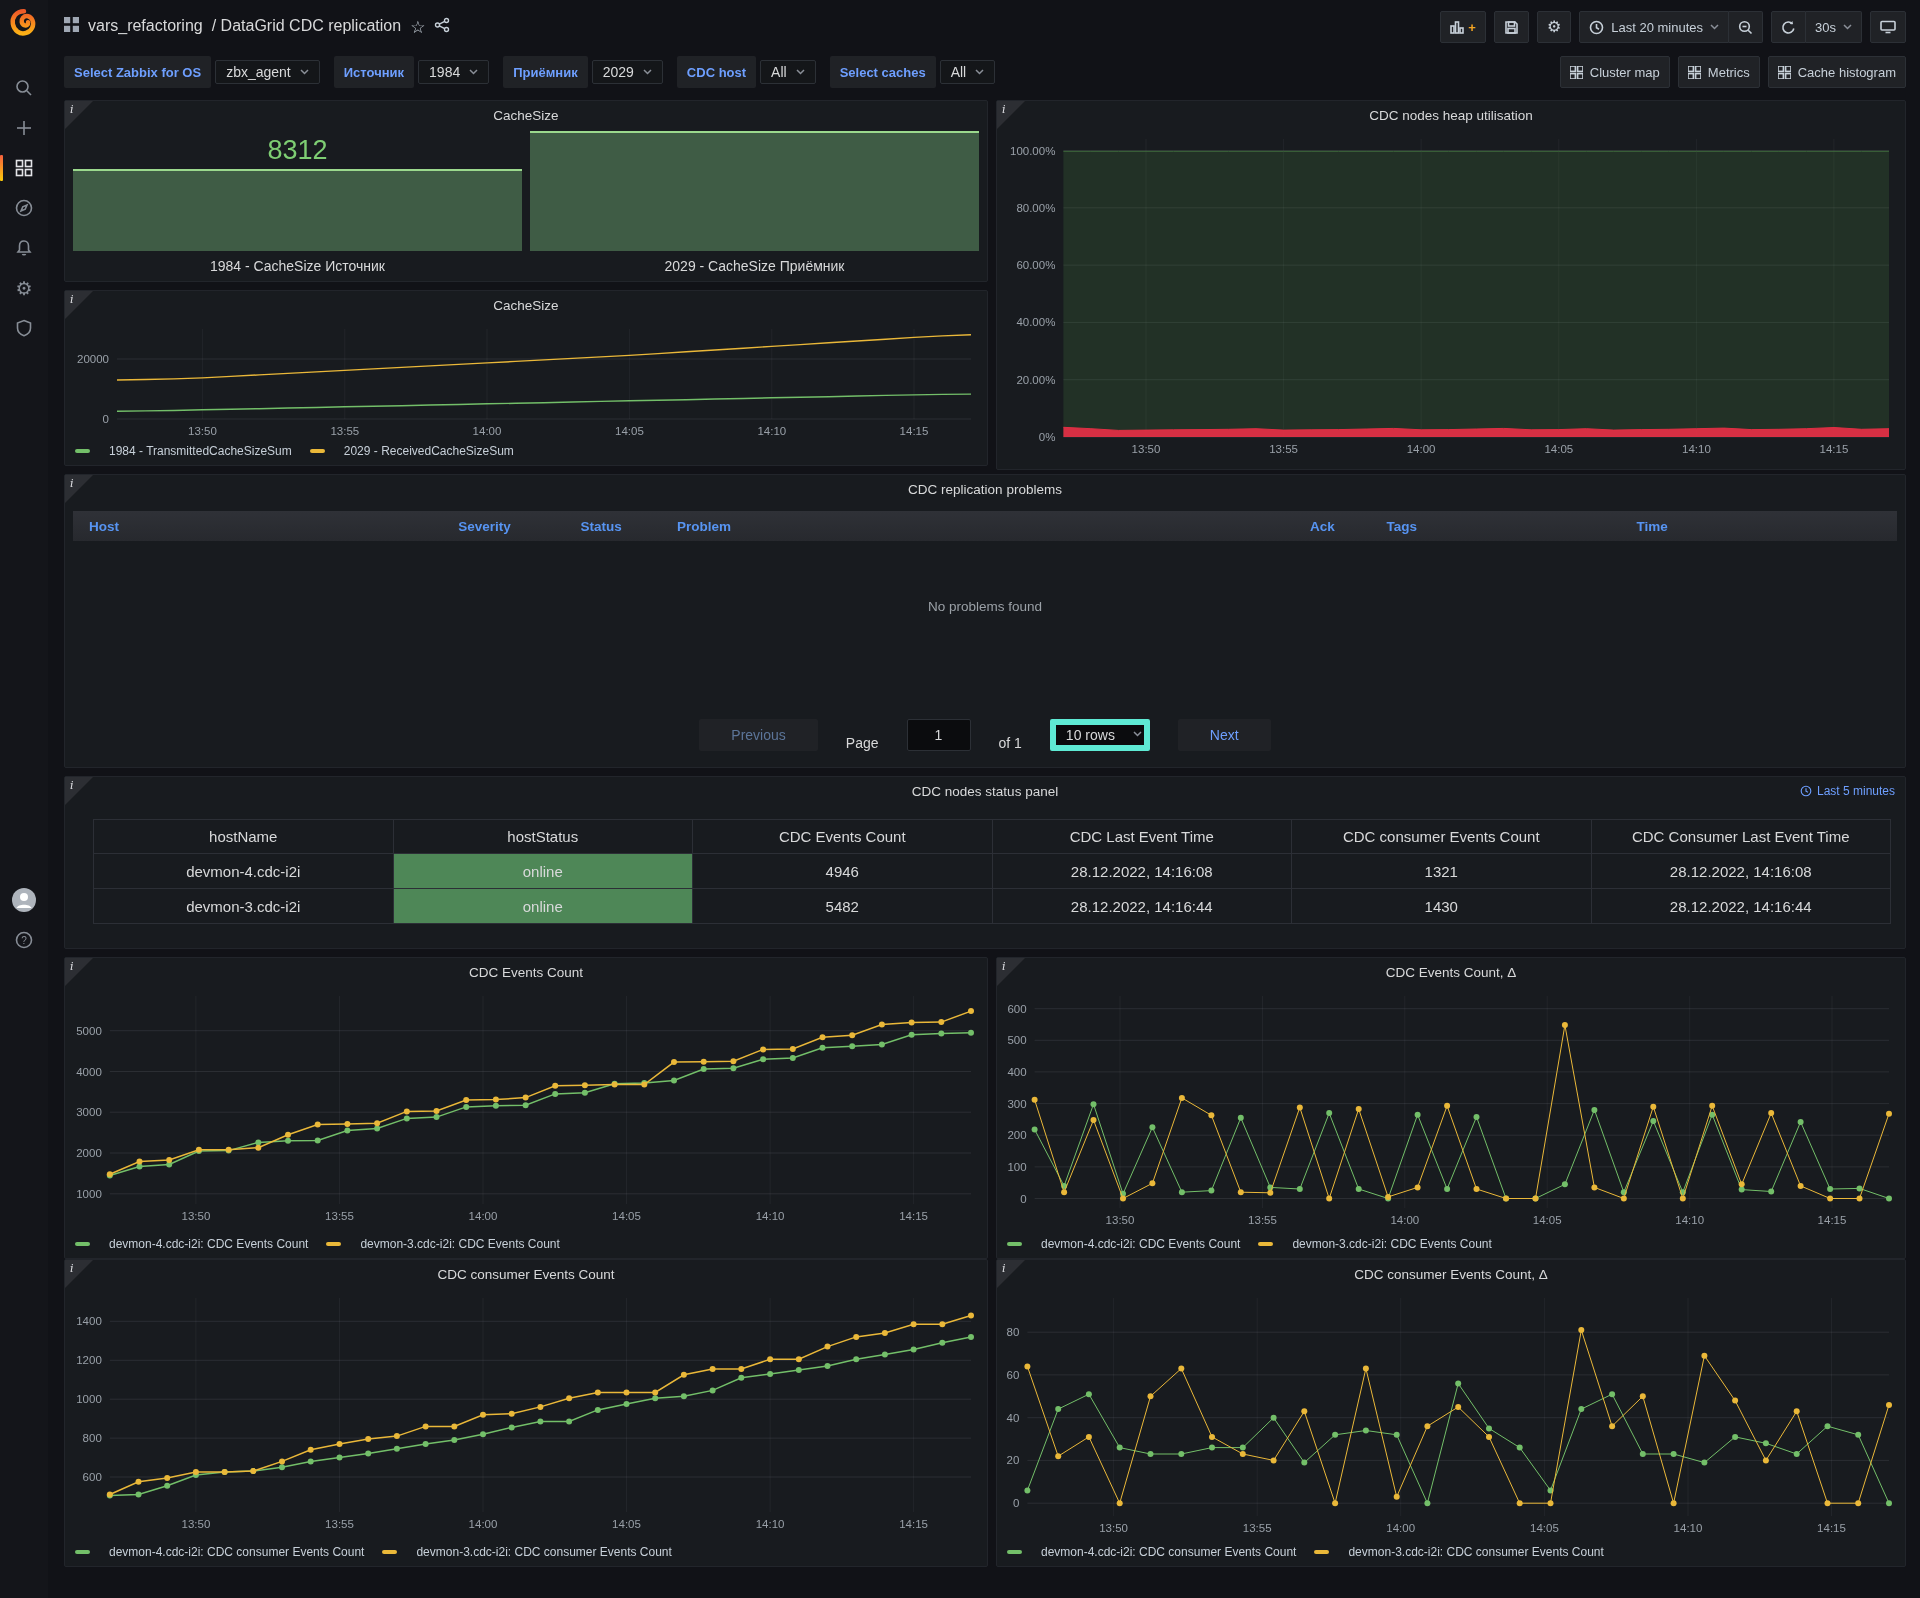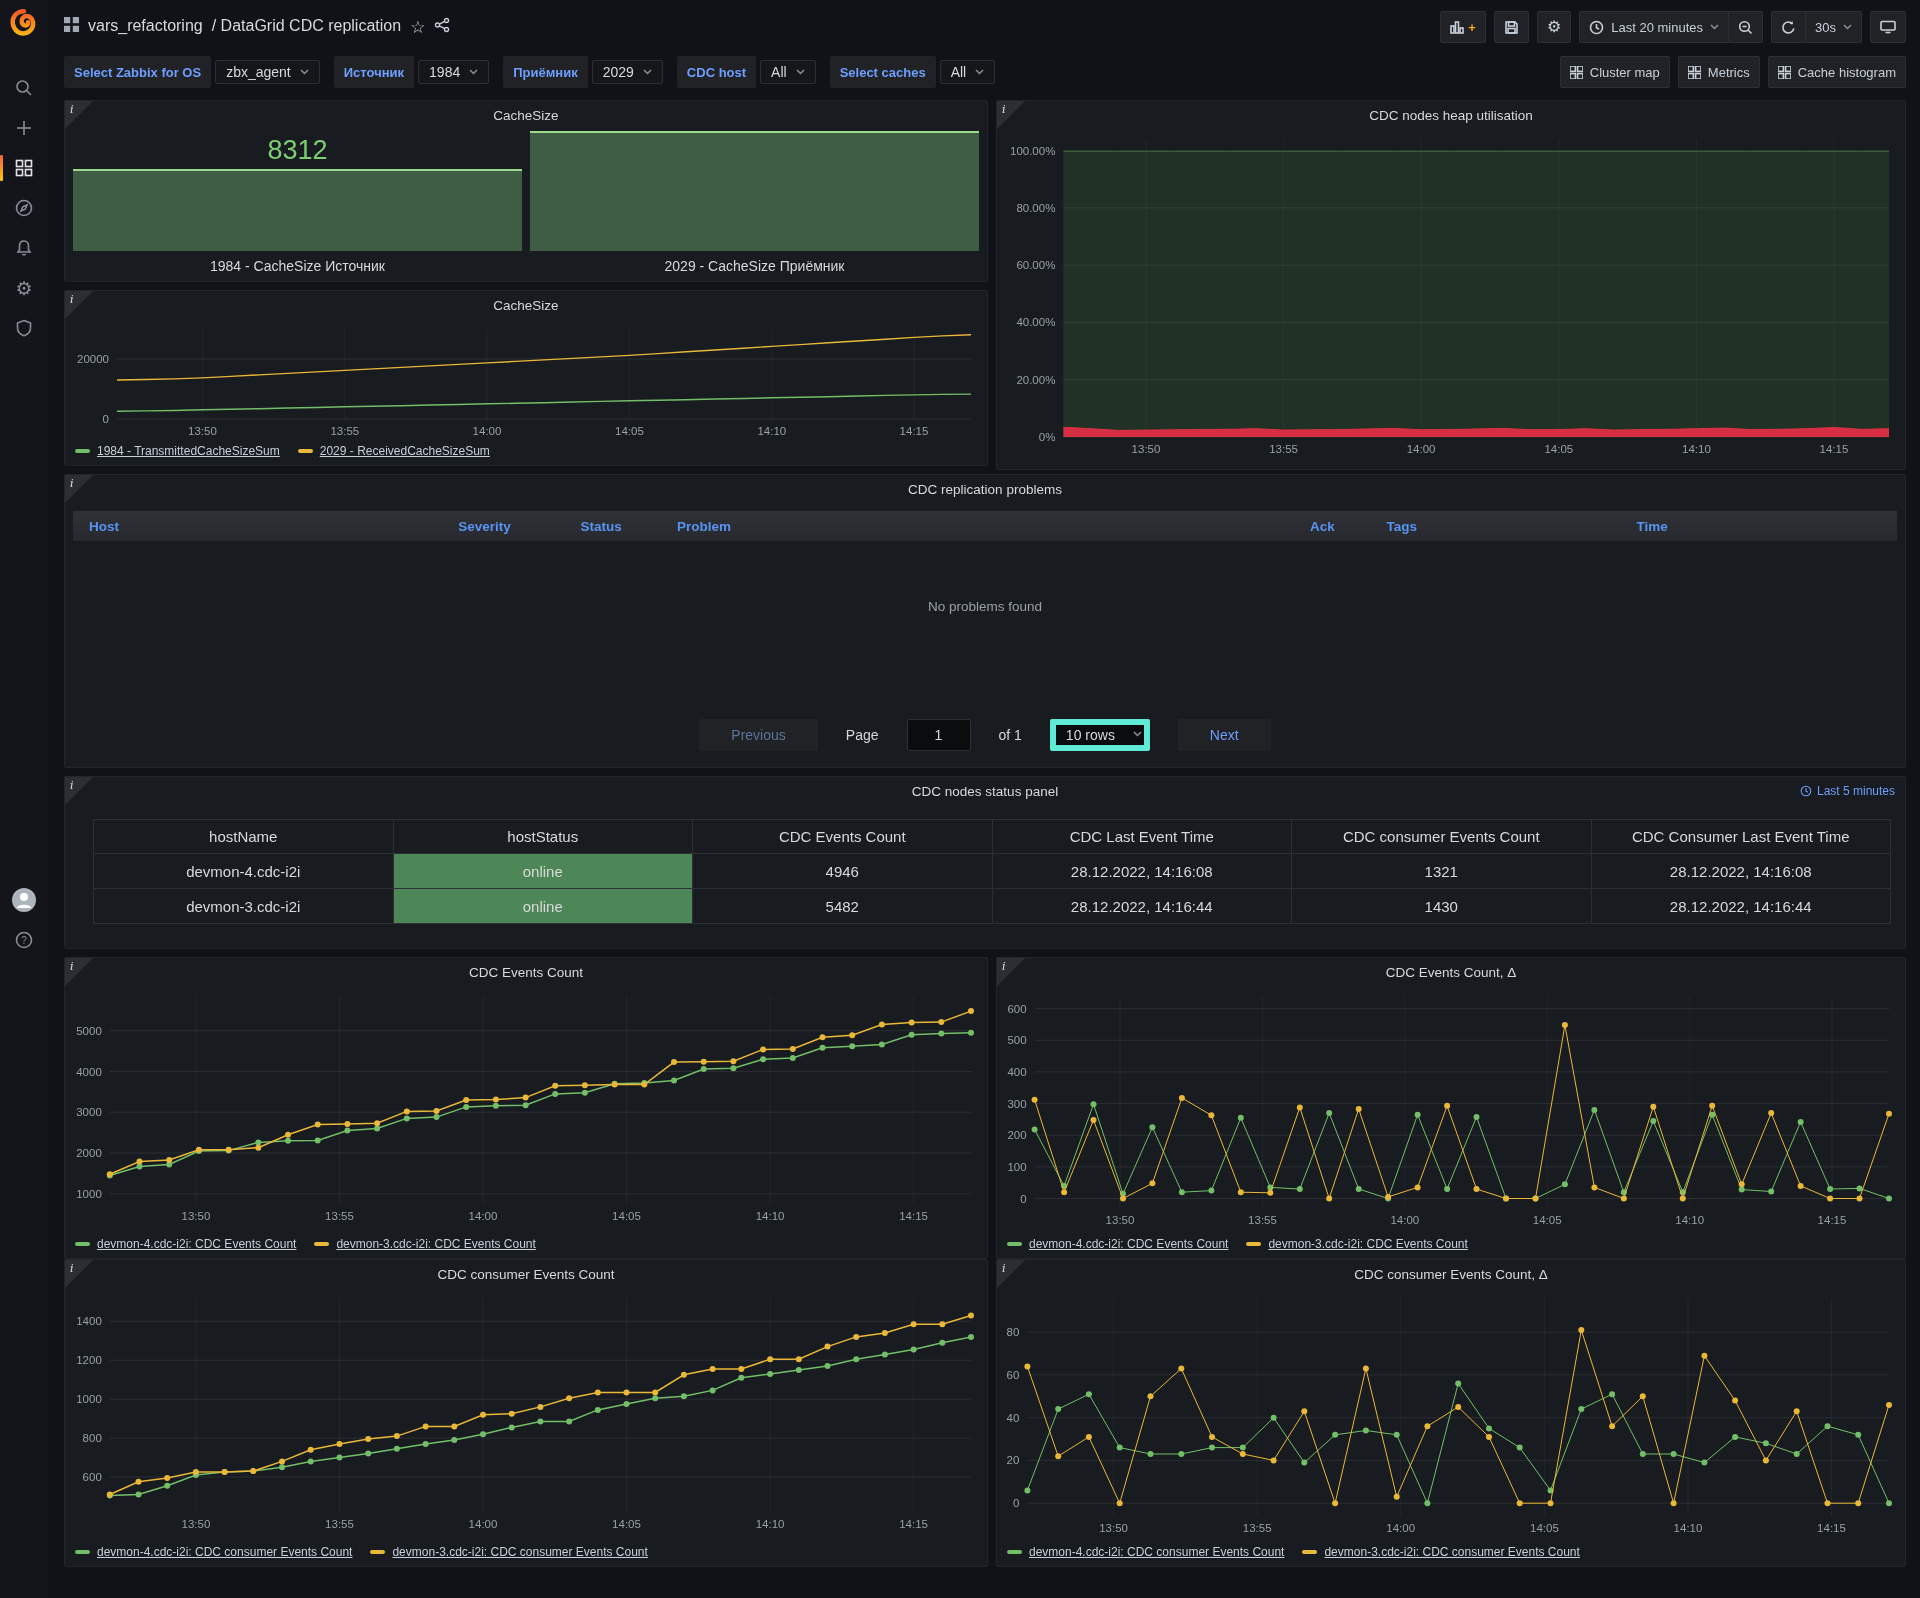--- a/index.html
+++ b/index.html
@@ -64,32 +64,32 @@
   .stat-body { flex:1; display:flex; gap:8px; padding:2px 8px 0; }
   .stat-tile { flex:1; display:flex; flex-direction:column; }
   .stat-value { text-align:center; font-size:27px; color:#7ece73; height:38px; line-height:38px; }
   .stat-box { flex:1; background:#3f5c45; border-top:2px solid #9bd98d; }
   .stat-label { height:30px; line-height:30px; text-align:center; font-size:14px; color:#d8d9da; }
 
   
   .chart { flex:1; min-height:0; }
   .legend { flex:none; height:24px; display:flex; align-items:center; gap:18px; padding:0 0 4px 10px;
     font-size:12px; color:#c7d0d9; }
-  .legend-item { display:flex; align-items:center; gap:7px; cursor:pointer;text-decoration:underline; }
+  .legend-item { display:flex; align-items:center; gap:19px; cursor:pointer; }
   .sw { width:15px; height:4px; border-radius:2px; display:inline-block; }
   svg text.tick { font-size:11.5px; fill:#99a0a8; font-family:"Liberation Sans", sans-serif; }
 
   
   .prob-head { margin:8px 8px 0; height:30px; background:linear-gradient(180deg,#2f3137,#27292e);
     display:grid; grid-template-columns:20.9% 6.7% 5.3% 34.7% 4.2% 13.7% auto;
     align-items:center; font-size:13.5px; font-weight:700; color:#5794f2; }
   .prob-head div { padding-left:4px; cursor:pointer; }
   .prob-head div:first-child { padding-left:16px; }
   .prob-empty { text-align:center; margin-top:58px; font-size:13.5px; color:#9aa0a6; }
-  .pagination { position:absolute; left:0; right:0; bottom:16px; display:flex; align-items:center;
+  .pagination { position:absolute; left:0; right:0; bottom:16px; display:flex; align-items:flex-end;
     justify-content:center; gap:28px; font-size:14px; }
   .pg-btn { background:#202226; border:none; border-radius:2px; padding:8px 32px; font-size:14px;
     cursor:pointer; font-family:inherit; }
   .pg-prev { color:#5c7599; }
   .pg-next { color:#6e9fff; }
   .pg-input { width:64px; height:32px; background:#0b0c0e; border:1px solid #2c3036; border-radius:2px;
     color:#d8d9da; text-align:center; font-size:14px; font-family:inherit; }
   .pg-select-wrap { position:relative; }
   .pg-select { -webkit-appearance:none; appearance:none; width:100px; height:32px; background:#0b0c0e;
     border:6px solid #5eead4; border-radius:2px; color:#d8d9da; font-size:14px; padding:0 24px 0 10px;

